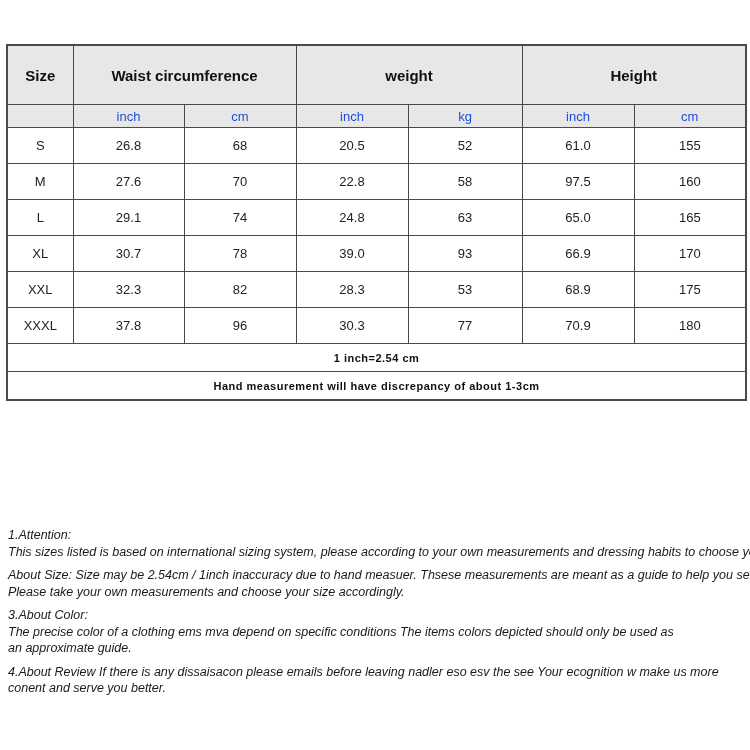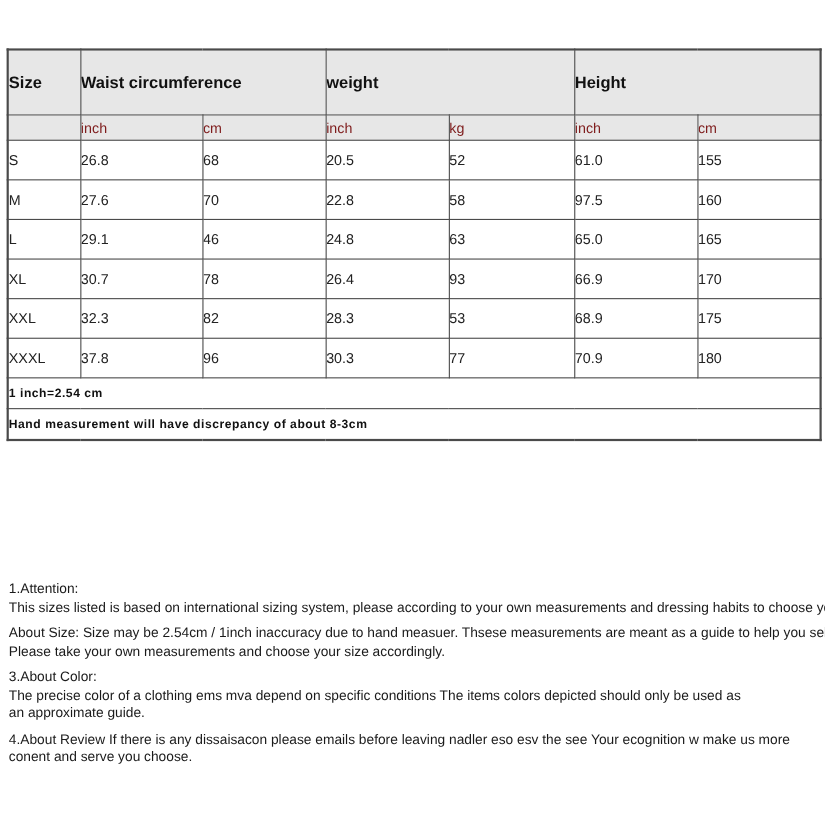--- a/index.html
+++ b/index.html
@@ -19,39 +19,39 @@
   }
   table.size-chart {
     border-collapse: collapse;
     table-layout: fixed;
     width: 739px;
     border: 2px solid #4a4a4a;
   }
   table.size-chart th,
   table.size-chart td {
     border: 1px solid #4a4a4a;
-    text-align: left;
+    text-align: center;
     vertical-align: middle;
     padding: 0;
     overflow: hidden;
     white-space: nowrap;
   }
   tr.group-header-row th {
     height: 58px;
     background: #e7e7e7;
     font-size: 15px;
     font-weight: bold;
     color: #111;
   }
   tr.unit-row td {
     height: 22px;
     background: #e7e7e7;
     font-size: 13px;
     font-weight: 400;
-    color: #7f1d1d;
+    color: #1d4ed8;
   }
   tr.data-row td {
     height: 35px;
     background: #ffffff;
     font-size: 13px;
     color: #222;
   }
   tr.footnote-row td {
     height: 27px;
     background: #ffffff;
@@ -62,20 +62,21 @@
     letter-spacing: 0.5px;
   }
   .notes {
     position: absolute;
     top: 527px;
     left: 8px;
     right: 6px;
     font-size: 12.5px;
     line-height: 16.5px;
     color: #1a1a1a;
+    font-style: italic;
   }
   .note-block { margin-bottom: 7px; }
   .note-heading:empty { display: none; }
   .note-line { white-space: nowrap; }
 </style>
 </head>
 <body>
 
 <div class="size-table-wrap">
   <table class="size-chart">
@@ -119,31 +120,31 @@
         <td>27.6</td>
         <td>70</td>
         <td>22.8</td>
         <td>58</td>
         <td>97.5</td>
         <td>160</td>
       </tr>
       <tr class="data-row">
         <td>L</td>
         <td>29.1</td>
-        <td>46</td>
+        <td>74</td>
         <td>24.8</td>
         <td>63</td>
         <td>65.0</td>
         <td>165</td>
       </tr>
       <tr class="data-row">
         <td>XL</td>
         <td>30.7</td>
         <td>78</td>
-        <td>26.4</td>
+        <td>39.0</td>
         <td>93</td>
         <td>66.9</td>
         <td>170</td>
       </tr>
       <tr class="data-row">
         <td>XXL</td>
         <td>32.3</td>
         <td>82</td>
         <td>28.3</td>
         <td>53</td>
@@ -157,21 +158,21 @@
         <td>30.3</td>
         <td>77</td>
         <td>70.9</td>
         <td>180</td>
       </tr>
 
       <tr class="footnote-row">
         <td colspan="7">1 inch=2.54 cm</td>
       </tr>
       <tr class="footnote-row">
-        <td colspan="7">Hand measurement will have discrepancy of about 8-3cm</td>
+        <td colspan="7">Hand measurement will have discrepancy of about 1-3cm</td>
       </tr>
     </tbody>
   </table>
 </div>
 
 <div class="notes">
   <div class="note-block">
     <div class="note-heading">1.Attention:</div>
     <div class="note-line">This sizes listed is based on international sizing system, please according to your own measurements and dressing habits to choose your suitable size.</div>
   </div>
@@ -180,15 +181,15 @@
     <div class="note-line">Please take your own measurements and choose your size accordingly.</div>
   </div>
   <div class="note-block">
     <div class="note-heading">3.About Color:</div>
     <div class="note-line">The precise color of a clothing ems mva depend on specific conditions The items colors depicted should only be used as</div>
     <div class="note-line">an approximate guide.</div>
   </div>
   <div class="note-block">
 
     <div class="note-line">4.About Review If there is any dissaisacon please emails before leaving nadler eso esv the see Your ecognition w make us more</div>
-    <div class="note-line">conent and serve you choose.</div>
+    <div class="note-line">conent and serve you better.</div>
   </div>
 </div>
 
 </body></html>

